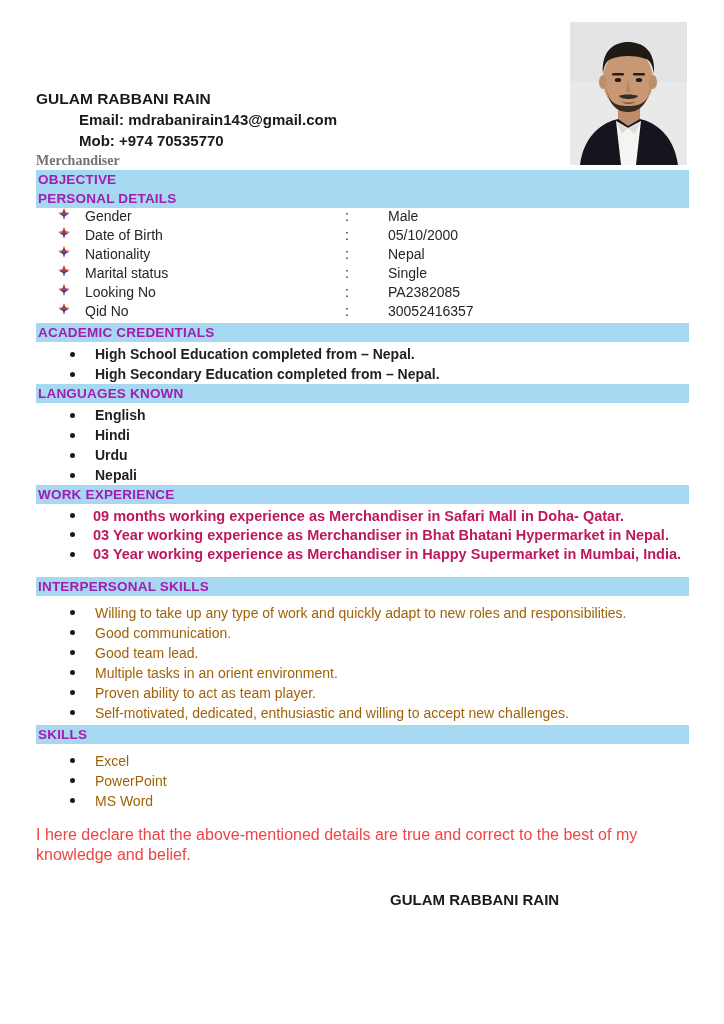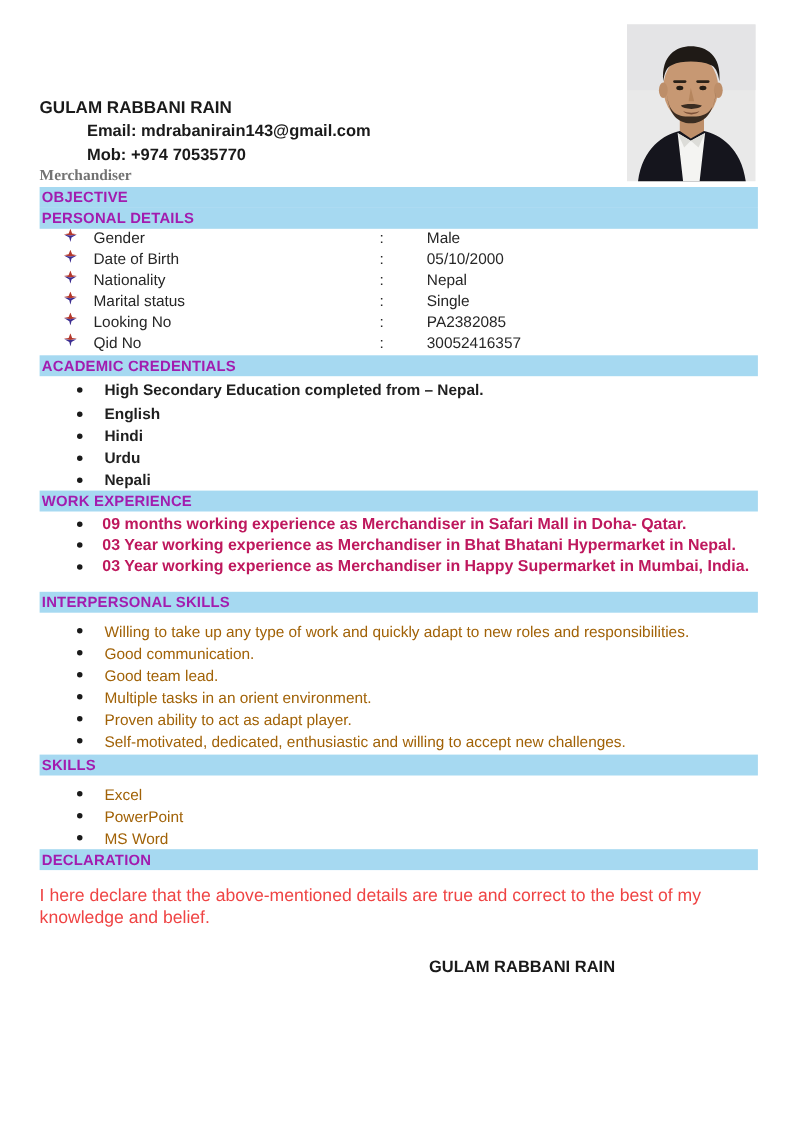--- a/index.html
+++ b/index.html
@@ -158,24 +158,29 @@
       <span class="pd-label">Qid No</span>
       <span class="pd-colon">:</span>
       <span class="pd-value">30052416357</span>
     </div>
   </div>
 
   <div class="bar">ACADEMIC CREDENTIALS</div>
   <ul class="blist bold mt2">
     <li>
         <span class="dot"></span>
+        <span>High School Education completed from – Nepal.</span>
+      </li>
+    <li>
+        <span class="dot"></span>
         <span>High Secondary Education completed from – Nepal.</span>
       </li>
   </ul>
 
+  <div class="bar">LANGUAGES KNOWN</div>
   <ul class="blist bold mt2">
     <li>
         <span class="dot"></span>
         <span>English</span>
       </li>
     <li>
         <span class="dot"></span>
         <span>Hindi</span>
       </li>
     <li>
@@ -217,21 +222,21 @@
     <li>
         <span class="dot"></span>
         <span>Good team lead.</span>
       </li>
     <li>
         <span class="dot"></span>
         <span>Multiple tasks in an orient environment.</span>
       </li>
     <li>
         <span class="dot"></span>
-        <span>Proven ability to act as adapt player.</span>
+        <span>Proven ability to act as team player.</span>
       </li>
     <li>
         <span class="dot"></span>
         <span>Self-motivated, dedicated, enthusiastic and willing to accept new challenges.</span>
       </li>
   </ul>
 
   <div class="bar mt2">SKILLS</div>
   <ul class="blist mt7">
     <li>
@@ -241,17 +246,16 @@
     <li>
         <span class="dot"></span>
         <span>PowerPoint</span>
       </li>
     <li>
         <span class="dot"></span>
         <span>MS Word</span>
       </li>
   </ul>
 
-  <div class="bar">DECLARATION</div>
   <p class="decl-text">I here declare that the above-mentioned details are true and correct to the best of my knowledge and belief.</p>
   <div class="signature">GULAM RABBANI RAIN</div>
 
 </div>
 
 </body></html>

